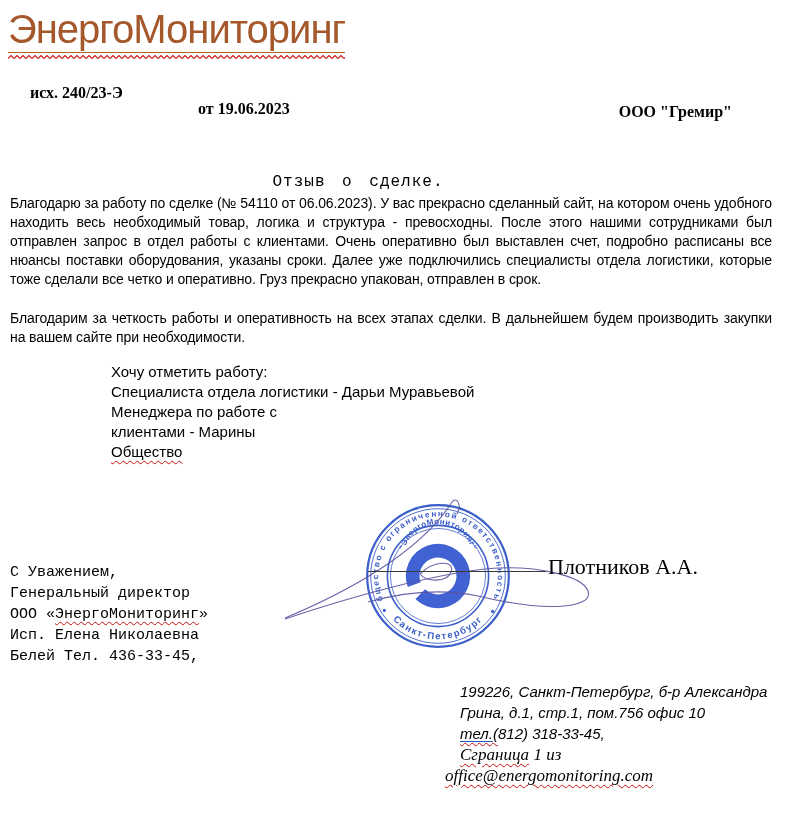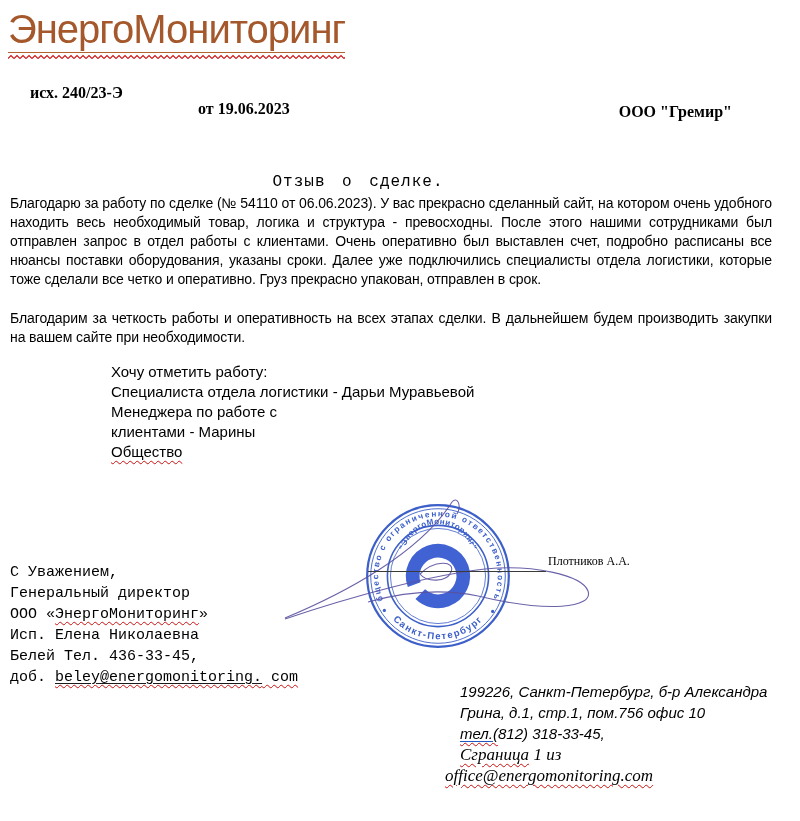--- a/index.html
+++ b/index.html
@@ -42,21 +42,21 @@
   .u-blue{text-decoration:underline;text-decoration-color:#2456c4;text-underline-offset:2px;}
 
   
   .closing{top:562px;left:10px;font-family:Liberation Mono, monospace;
     font-size:15px;line-height:21px;white-space:nowrap;}
 
   
   .stamp{left:352px;top:490px;}
   .sig-svg{left:250px;top:485px;pointer-events:none;}
   .sig-line{left:368px;top:571px;width:178px;border-top:1.5px solid #3a3a3a;height:0;}
-  .signer{left:548px;top:554px;font-family:"Liberation Serif",serif;font-size:12px;}
+  .signer{left:548px;top:554px;font-family:"Liberation Serif",serif;font-size:22px;}
 
   
   .footer{top:681px;left:460px;font-style:italic;font-size:15px;line-height:21px;}
   .footer .serifline{font-family:"Liberation Serif",serif;font-size:17px;}
   .footer .emailline{font-family:"Liberation Serif",serif;font-size:17px;margin-left:-15px;}
 </style>
 </head>
 <body>
 
 <div class="abs logo-wrap">
@@ -90,21 +90,20 @@
   <div>клиентами - Марины</div>
   <div><span class="sq">Общество</span></div>
 </div>
 
 <div class="abs closing">
   <div>С Уважением,</div>
   <div>Генеральный директор</div>
   <div><span>ООО «</span><span class="sq">ЭнергоМониторинг</span><span>»</span></div>
   <div>Исп. Елена Николаевна</div>
   <div>Белей Тел. 436-33-45,</div>
-  <div><span>доб. </span><span class="u-solid"><span class="sq">beley@energomonitoring.</span></span><span class="sq"> com</span></div>
 </div>
 
 <svg class="abs stamp" width="172" height="172" viewBox="0 0 170 170" opacity="0.92">
   <defs>
     <path id="arcOuterTop" d="M31.5,110 A59,59 0 1 1 138.5,110" fill="none"></path>
     <path id="arcInnerTop" d="M51,74 A34.5,34.5 0 1 1 119,74" fill="none"></path>
     <path id="arcBottom" d="M34,120 A61,61 0 0 0 136,120" fill="none"></path>
   </defs>
   <g stroke="#2c52c5" fill="none">
     <circle cx="85" cy="85" r="70" stroke-width="2.2"></circle>

